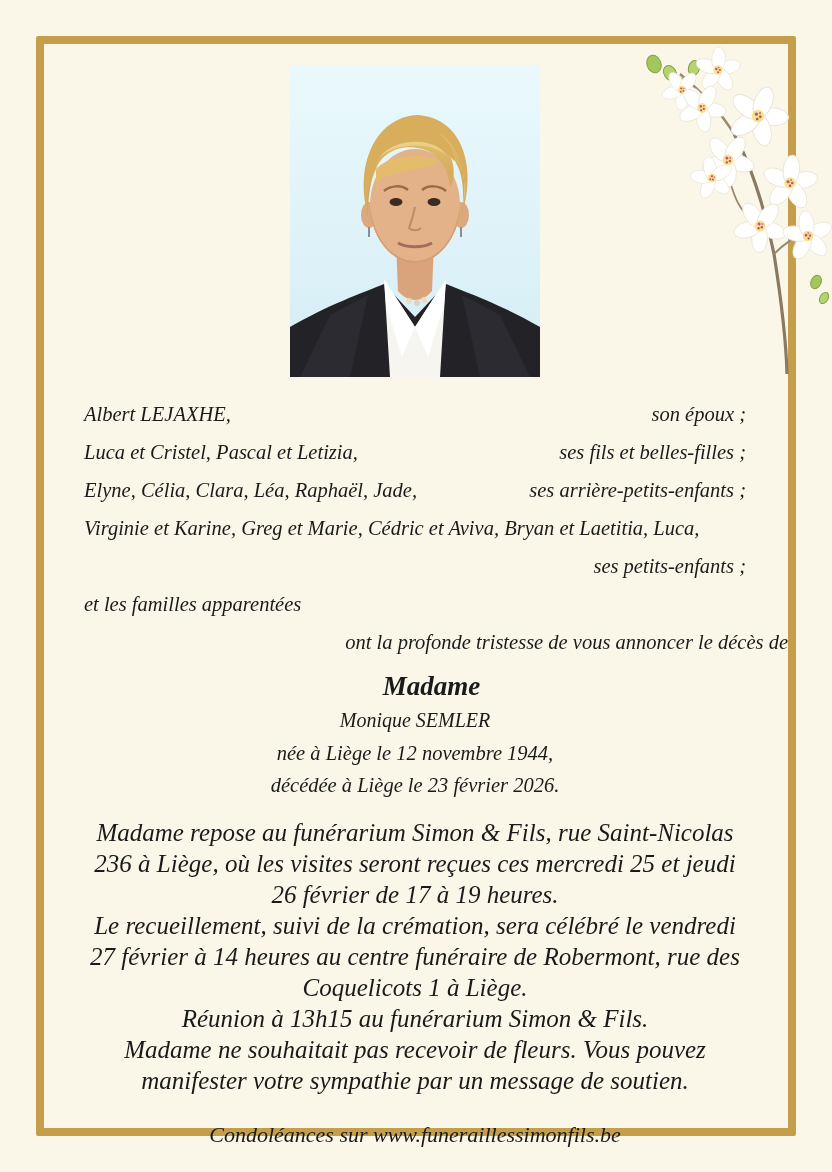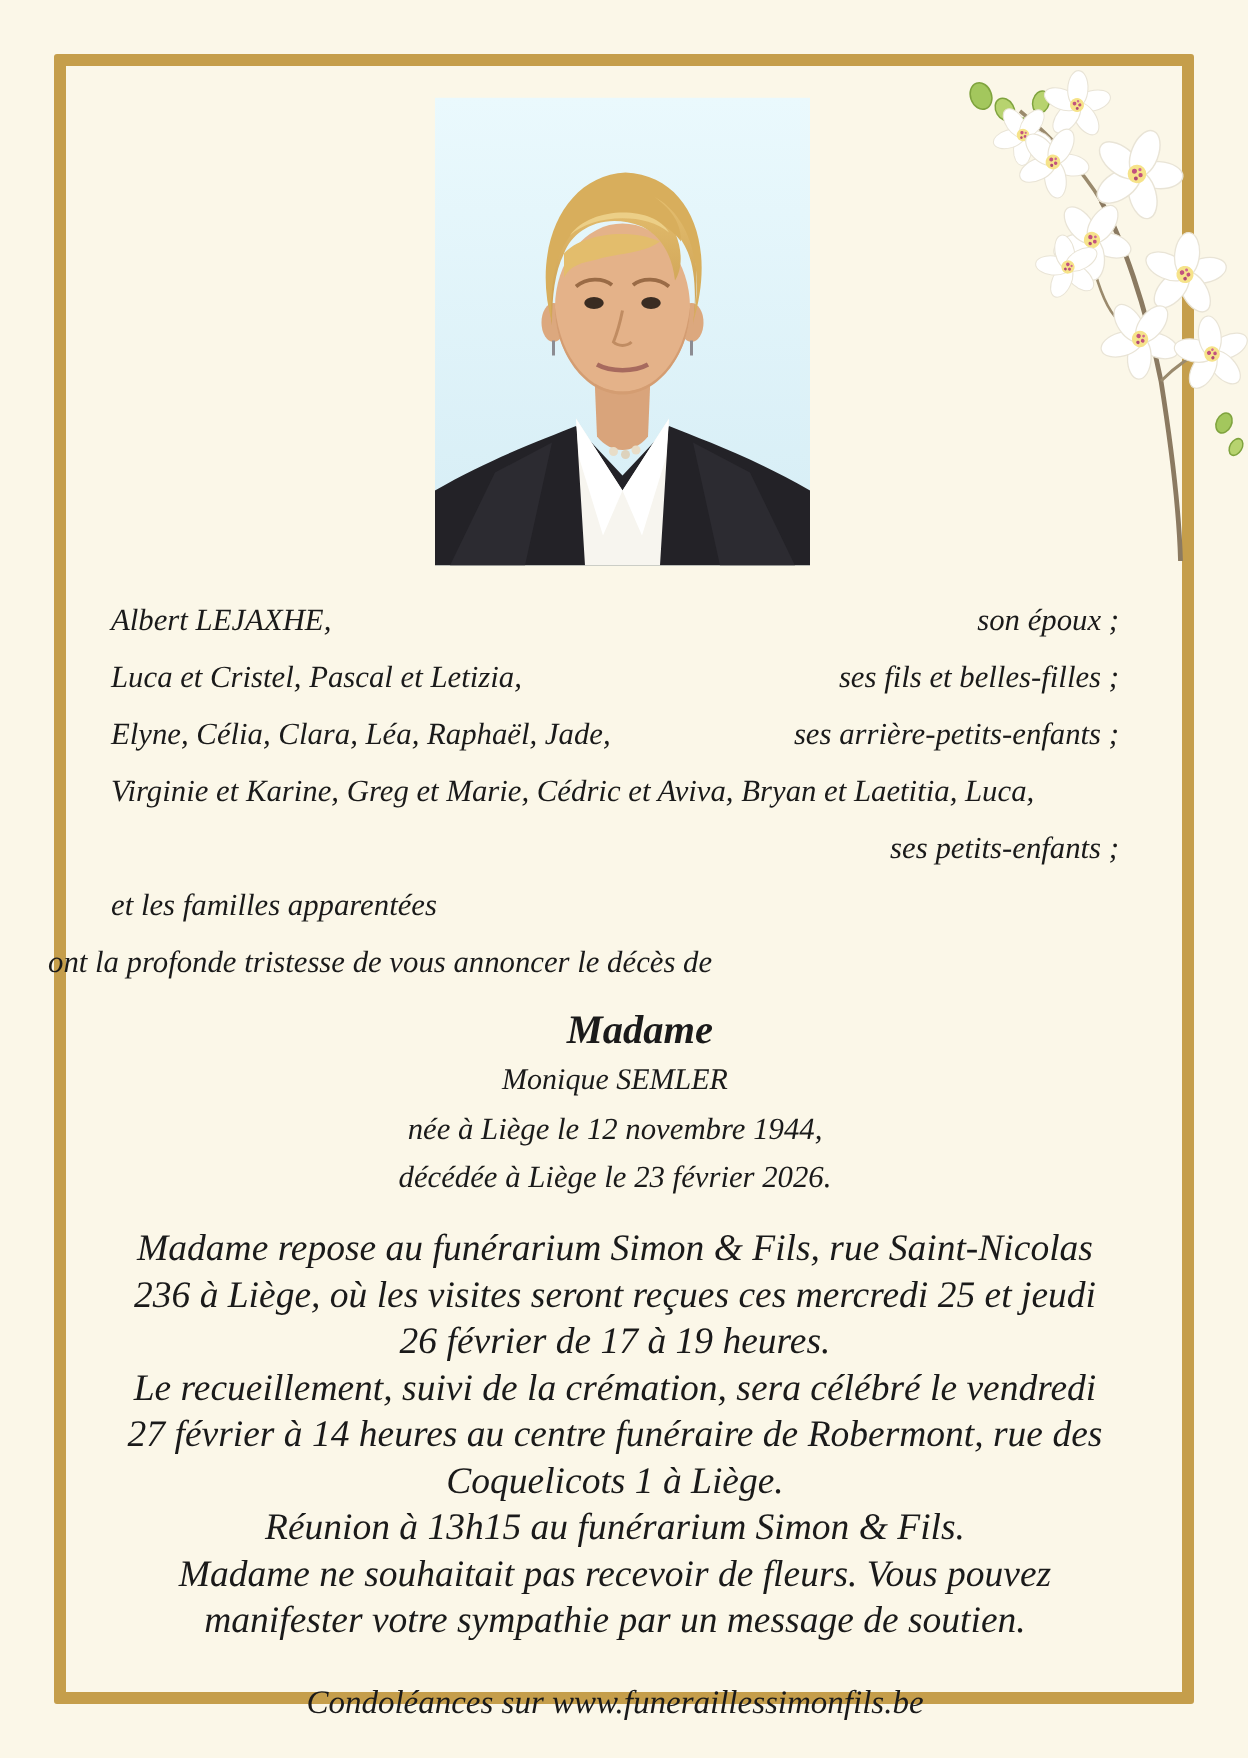--- a/index.html
+++ b/index.html
@@ -26,35 +26,35 @@
     z-index: 2;
   }
   .orchid {
     position: absolute;
     left: 636px; top: 46px;
     width: 196px; height: 334px;
     z-index: 3;
   }
   .content {
     position: absolute;
-    left: 32px; right: 44px; top: 0;
+    left: 42px; right: 44px; top: 0;
     z-index: 2;
   }
   .family-list {
     margin: 395px 42px 0 42px;
     font-size: 20.5px;
   }
   .family-line {
     display: flex;
     flex-wrap: wrap;
     line-height: 38px;
   }
   .family-right { margin-left: auto; text-align: left; }
   .announcement {
-    text-align: left;
+    text-align: right;
     font-size: 20.5px;
     line-height: 38px;
   }
   .title-block { text-align: center; }
   .deceased-title {
     font-size: 27px;
     font-weight: bold;
     line-height: 34px;
     margin-top: 8px;
     padding-left: 33px;

